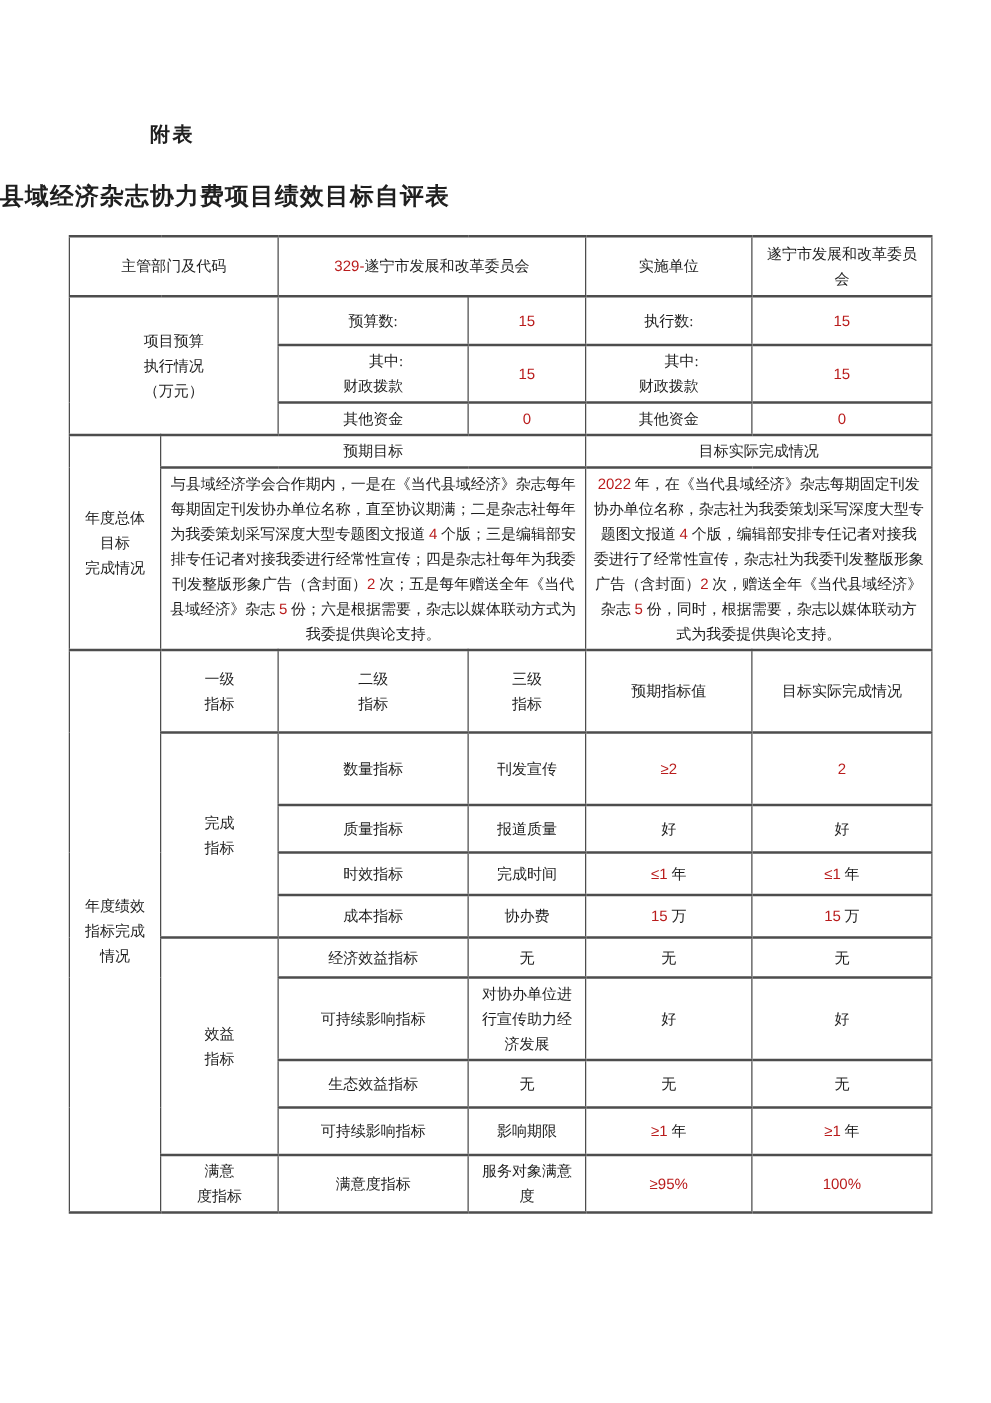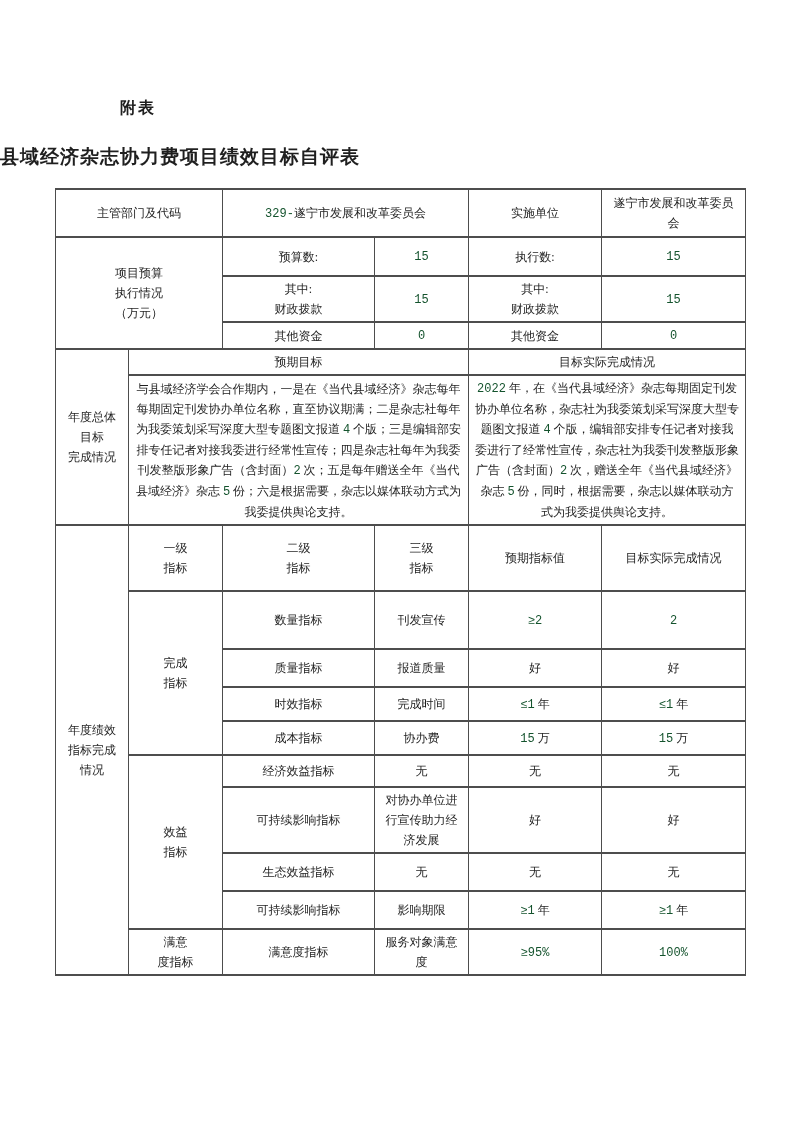--- a/index.html
+++ b/index.html
@@ -22,28 +22,28 @@
     border-collapse:collapse;table-layout:fixed;
   }
   table.main td{
     border-left:1px solid #4d4d4d;border-right:1px solid #4d4d4d;
     border-top:2px solid #4d4d4d;border-bottom:2px solid #4d4d4d;
     text-align:center;vertical-align:middle;
     font-size:12px;line-height:20px;padding:2px 6px;
     overflow:hidden;
   }
   .pre{white-space:pre-line;}
-  .blk{display:inline-block;text-align:center;white-space:pre-line;}
+  .blk{display:inline-block;text-align:right;white-space:pre-line;}
   .para{
     text-align:justify;text-align-last:center;
     padding:4px 8px;line-height:20.2px;font-size:12px;
   }
   .num{
-    font-family:Liberation Mono, monospace;
-    color:#14532d;
+    font-family:Liberation Sans, sans-serif;
+    color:#b91c1c;
   }
   .rA td{height:42px}
   .rB td{height:33px}
   .rC td{height:40px}
   .rD td{height:20px}
   .rE td{height:20px}
   .rF td{height:135px}
   .rG td{height:60px}
   .rH td{height:52px}
   .rI td{height:32px}

